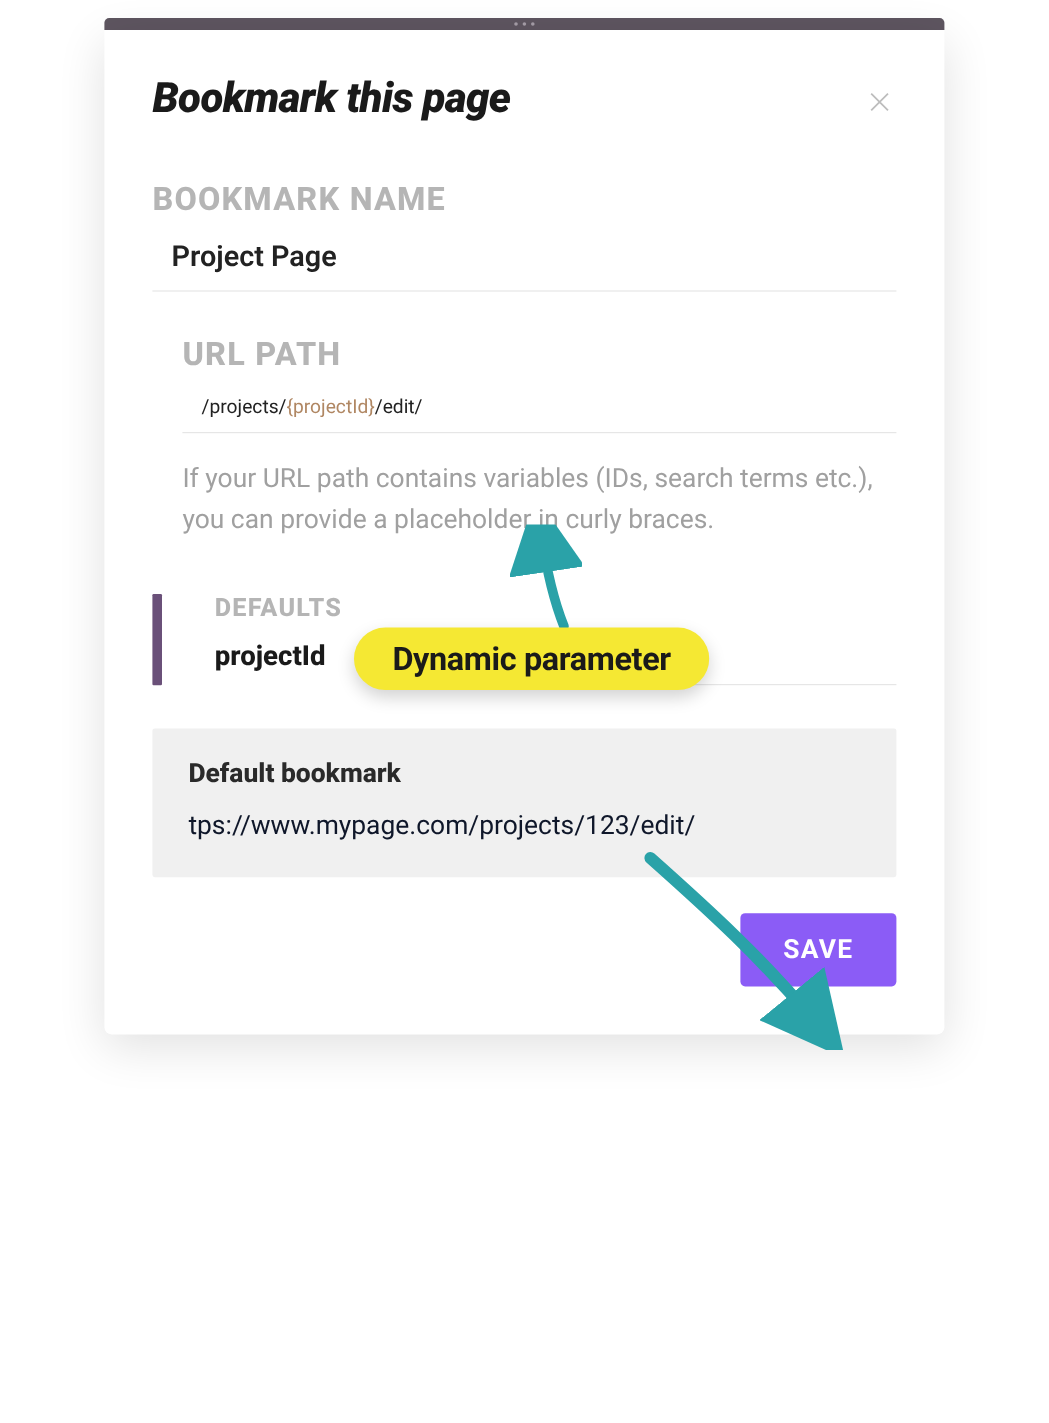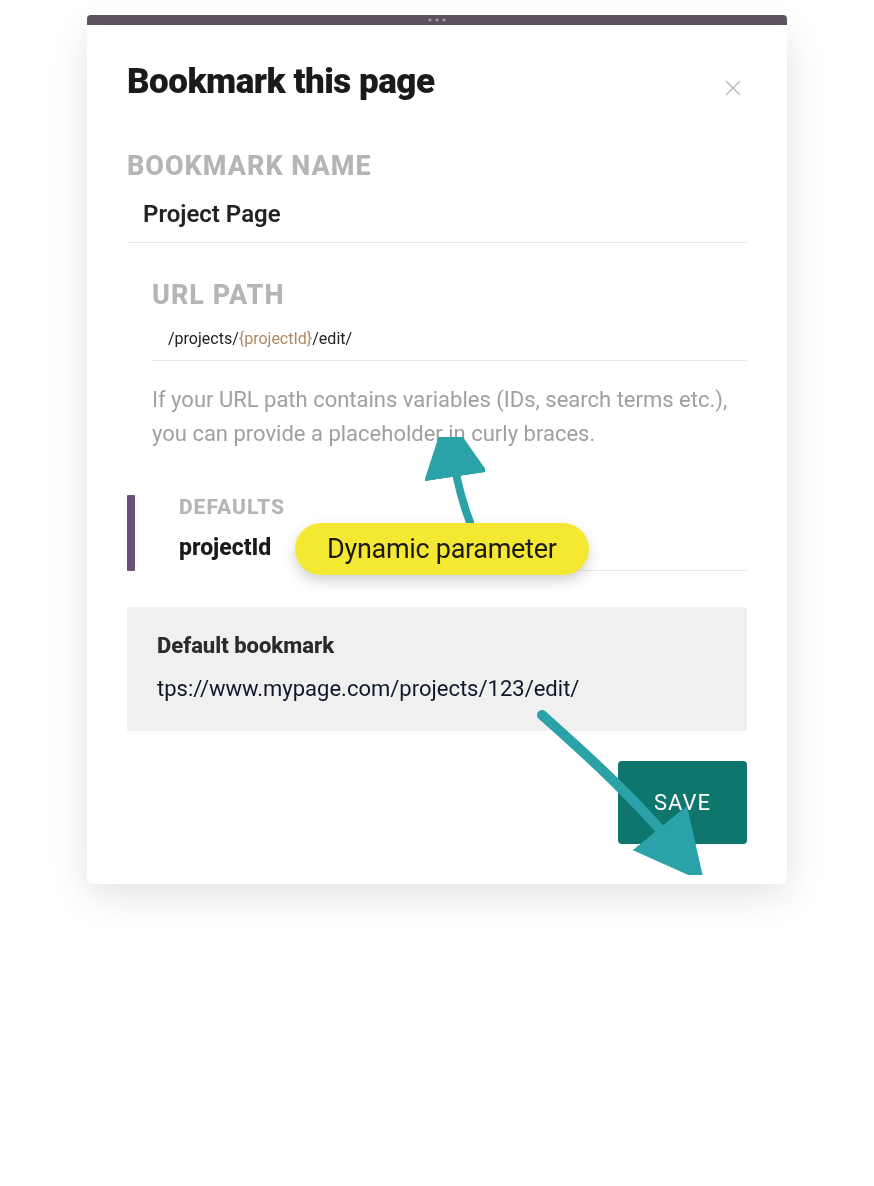--- a/index.html
+++ b/index.html
@@ -38,21 +38,22 @@
       width: 700px;
       background: #ffffff;
       border-radius: 0 0 6px 6px;
       box-shadow: 0 10px 40px rgba(0,0,0,0.12);
       padding: 36px 40px 40px 40px;
       position: relative;
     }
     .header-row {
       display: flex;
       justify-content: space-between;
-      align-items: flex-end;
+      align-items: center;
+      font-style: italic;
     }
     .dialog-title {
       font-size: 35px;
       font-weight: 900;
       color: #1a1a1a;
       letter-spacing: -0.5px;
     }
     .close-btn {
       width: 28px; height: 28px;
       display: flex; align-items: center; justify-content: center;
@@ -164,41 +165,41 @@
       color: #0f172a;
       white-space: nowrap;
       overflow: hidden;
     }
     .button-row {
       display: flex;
       justify-content: flex-end;
       margin-top: 30px;
     }
     .save-btn {
-      background: #0f766e;
+      background: #8b5cf6;
       color: #fff;
       border: none;
       font-size: 22px;
-      font-weight: 400;
+      font-weight: 700;
       letter-spacing: 1px;
-      padding: 29px 36px;
+      padding: 18px 36px;
       border-radius: 4px;
       cursor: pointer;
       font-family: inherit;
     }
 
     
     .annotation-pill {
       position: absolute;
       left: 208px;
       top: 498px;
       background: #f5e833;
       color: #1a1a1a;
       font-size: 27px;
-      font-weight: 400;
+      font-weight: 700;
       padding: 10px 32px;
       border-radius: 999px;
       box-shadow: 0 6px 14px rgba(0,0,0,0.18);
       letter-spacing: -0.3px;
     }
     .arrow1 {
       position: absolute;
       left: 338px;
       top: 412px;
       width: 60px;

